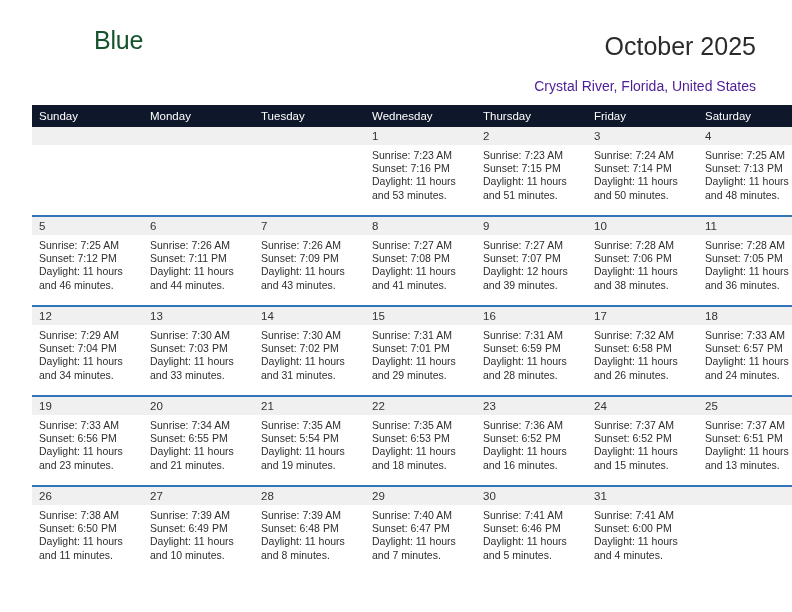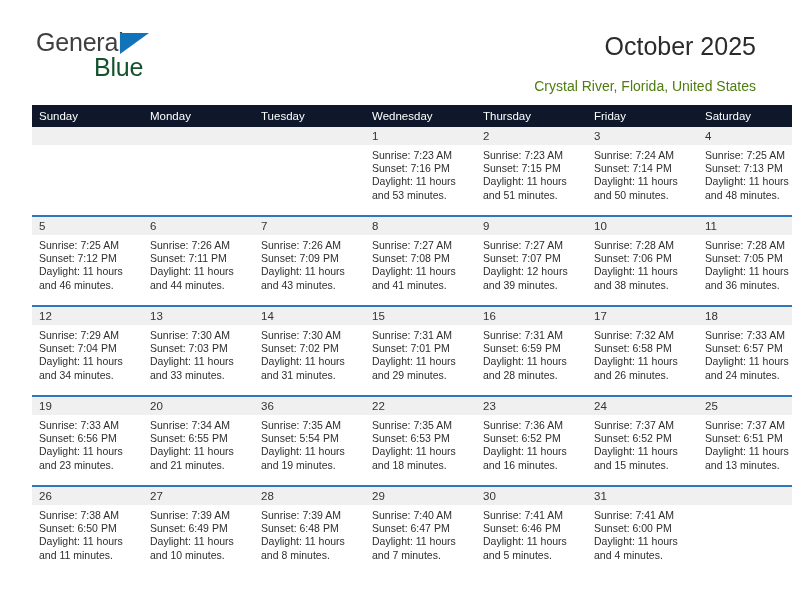--- a/index.html
+++ b/index.html
@@ -66,21 +66,21 @@
     font-size: 25px;
     color: #2b2b2b;
     text-align: left;
     white-space: nowrap;
   }
   .subtitle {
     position: absolute;
     right: 36px;
     top: 78px;
     font-size: 14px;
-    color: #4d7c0f;
+    color: #4c1d95;
     text-align: left;
     white-space: nowrap;
   }
 
   
   .calendar {
     position: absolute;
     left: 32px;
     top: 105px;
     width: 728px;
@@ -142,24 +142,20 @@
   }
 </style>
 </head>
 <body>
 
 <div class="page">
 
   <div class="top">
 
     <div class="logo">
-      <span class="logo-row1">
-        <span>General</span>
-        <span class="logo-tri"></span>
-      </span>
       <span class="logo-row2">Blue</span>
     </div>
 
     <div class="title">October 2025</div>
     <div class="subtitle">Crystal River, Florida, United States</div>
   </div>
 
   <div class="calendar">
     <table class="cal">
       <thead>
@@ -391,21 +387,21 @@
                 <div class="daynum">20</div>
                 <div class="info">
                   <div>Sunrise: 7:34 AM</div>
                   <div>Sunset: 6:55 PM</div>
                   <div class="daylight">Daylight: 11 hours and 21 minutes.</div>
                 </div>
               </div>
             </td>
             <td>
               <div class="cell">
-                <div class="daynum">36</div>
+                <div class="daynum">21</div>
                 <div class="info">
                   <div>Sunrise: 7:35 AM</div>
                   <div>Sunset: 5:54 PM</div>
                   <div class="daylight">Daylight: 11 hours and 19 minutes.</div>
                 </div>
               </div>
             </td>
             <td>
               <div class="cell">
                 <div class="daynum">22</div>

